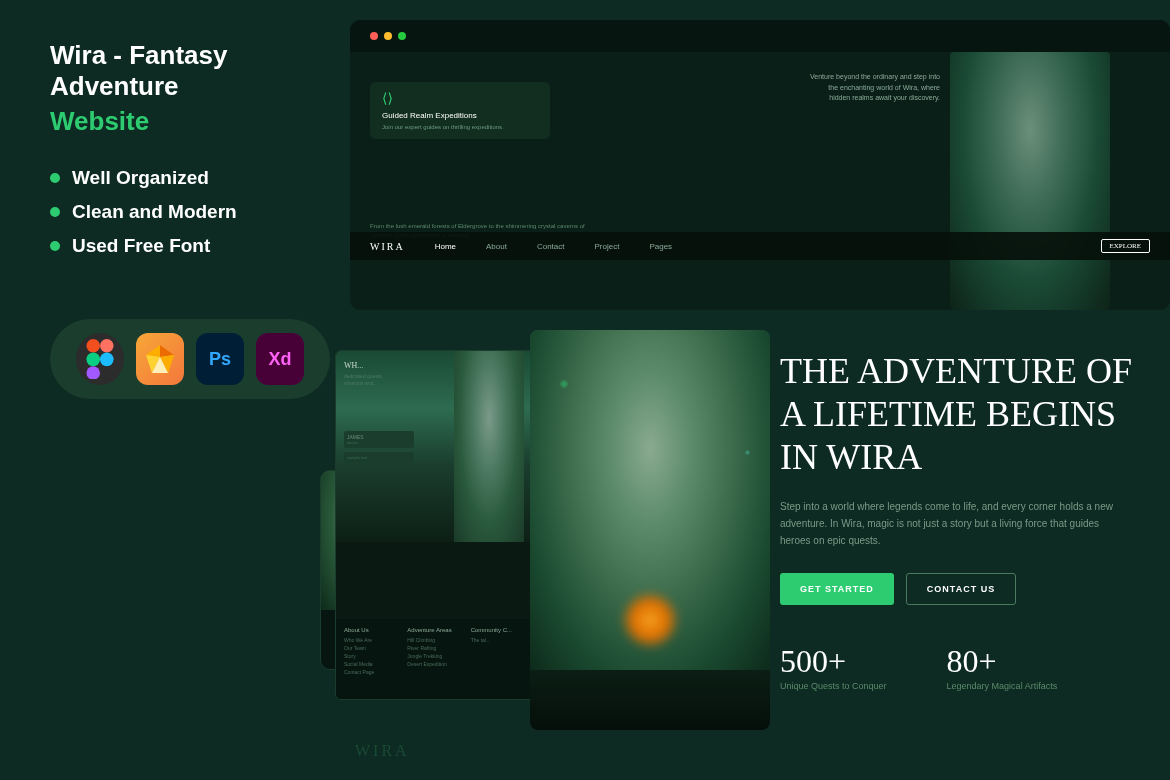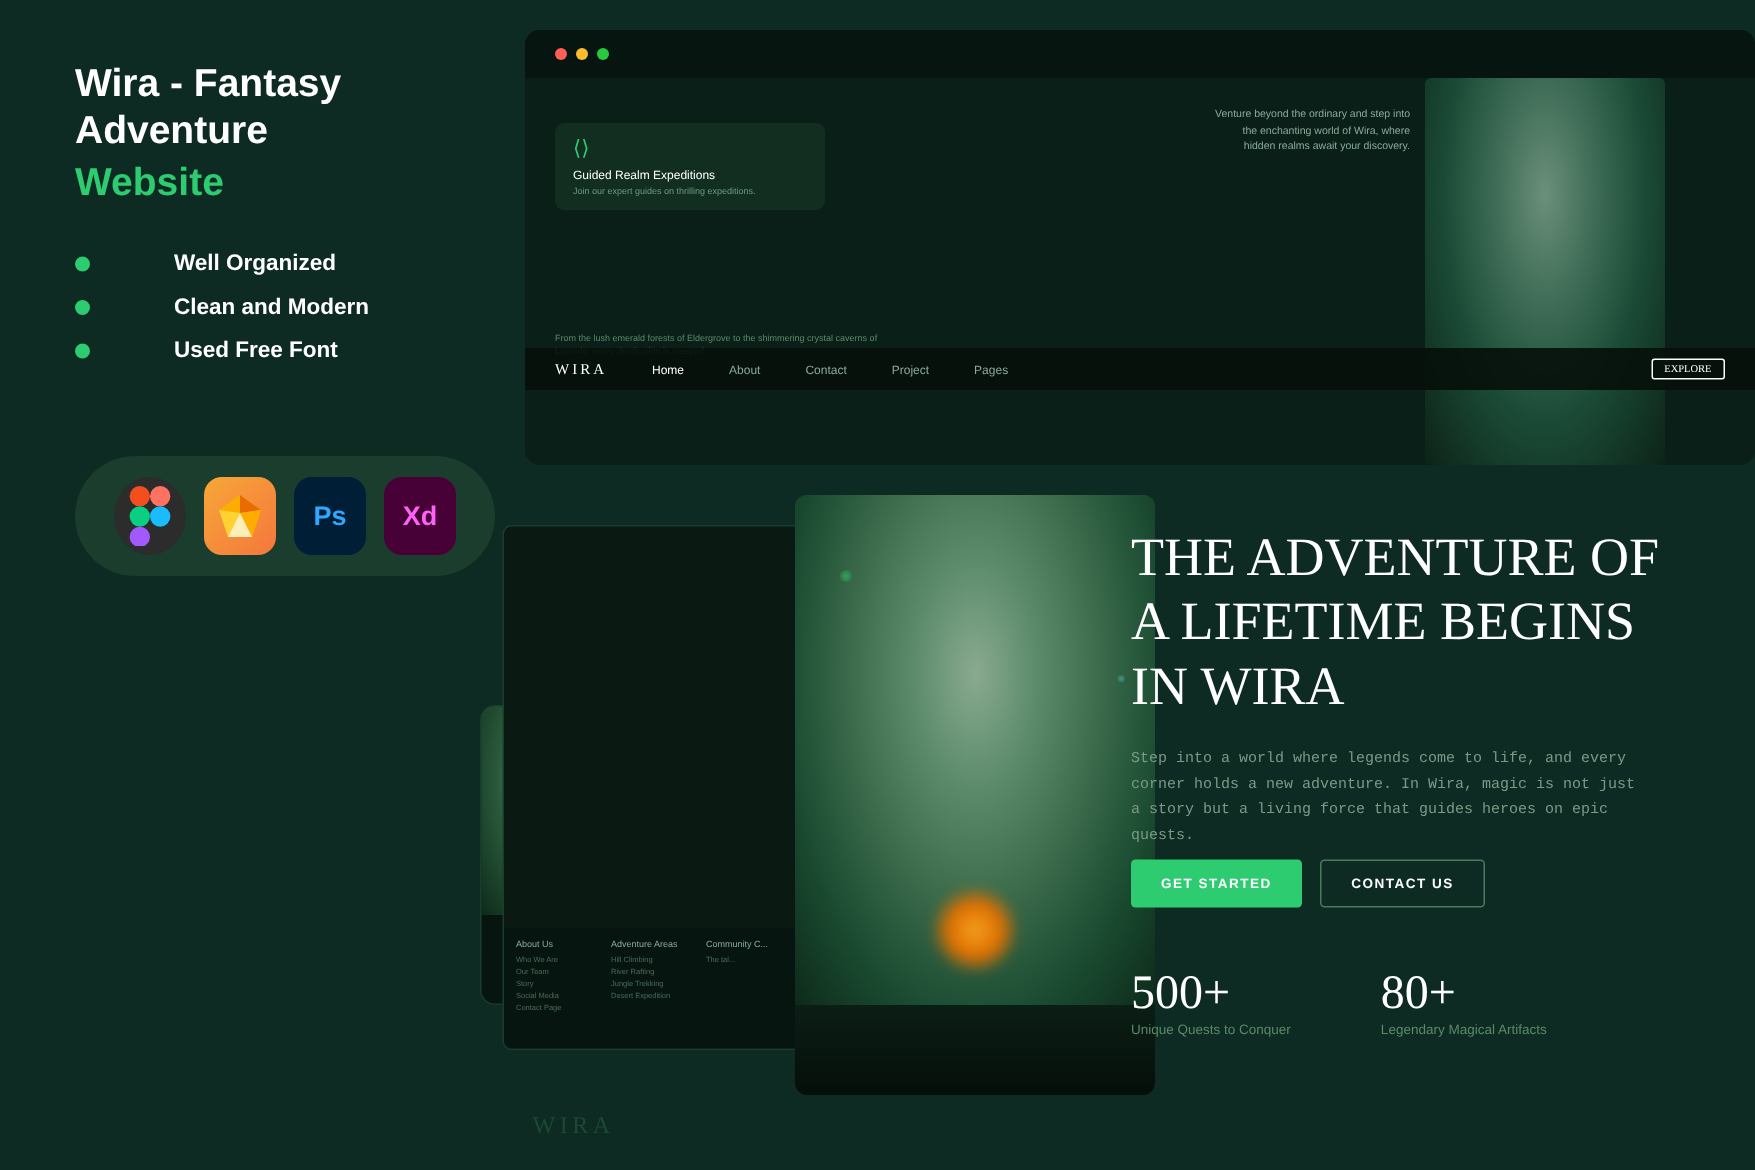--- a/index.html
+++ b/index.html
@@ -44,25 +44,24 @@
 
     .features-list {
       list-style: none;
       margin-bottom: 30px;
     }
 
     .features-list li {
       display: flex;
       align-items: center;
       color: #ffffff;
-      font-size: 15px;
+      font-size: 19px;
       font-family: Arial, sans-serif;
       font-weight: 600;
       margin-bottom: 12px;
-      gap: 44px;
     }
 
     .bullet {
       width: 10px;
       height: 10px;
       background: #2ecc71;
       border-radius: 50%;
       margin-right: 12px;
       flex-shrink: 0;
     }
@@ -345,41 +344,41 @@
 
     .center-face {
       width: 100%;
       height: 85%;
       background: radial-gradient(ellipse at 50% 35%, #8aaa90 0%, #5a8a6a 25%, #3a6a4a 50%, #1a4a30 75%, #0d2a1a 100%);
     }
 
     
     .main-text-area {
       position: absolute;
-      left: 424px;
+      left: 450px;
       top: 20px;
       width: 380px;
     }
 
     .adventure-title {
       font-family: Georgia, serif;
       font-size: 36px;
       color: #ffffff;
       line-height: 1.2;
       margin-bottom: 18px;
       font-weight: normal;
       text-transform: uppercase;
     }
 
     .adventure-desc {
       color: #7a9a88;
       font-size: 10px;
-      font-family: Liberation Mono, monospace;
+      font-family: Liberation Sans, sans-serif;
       line-height: 1.7;
-      margin-bottom: 7px;
+      margin-bottom: 24px;
       max-width: 340px;
     }
 
     .cta-buttons {
       display: flex;
       gap: 12px;
       margin-bottom: 40px;
     }
 
     .btn-primary {
@@ -550,20 +549,37 @@
 
     <div class="char-phone">
       <div class="char-phone-img">
 
         <div style="width:100%;height:70%;background:radial-gradient(ellipse at 50% 35%,#8aaa90 0%,#5a8a6a 25%,#2a5a3a 55%,#0d2a1a 100%);"></div>
         <div style="width:100%;height:30%;background:#071510;"></div>
       </div>
     </div>
 
     <div class="desktop-preview">
+      <div class="desktop-img">
+        <div class="desktop-face"></div>
+        <div style="position:absolute;left:8px;top:10px;width:60px;">
+          <div style="color:#c8d8d0;font-size:8px;font-family:Georgia;margin-bottom:3px;">WH...</div>
+          <div style="color:#4a7a60;font-size:5px;font-family:Arial;line-height:1.3;">dedicated quests, missions and...</div>
+        </div>
+
+        <div style="position:absolute;left:8px;top:80px;width:70px;">
+          <div style="background:#1a3d2e;border-radius:2px;padding:3px;margin-bottom:4px;">
+            <div style="color:#6a8a78;font-size:5px;font-family:Arial;">JAMES</div>
+            <div style="color:#3a6a50;font-size:4px;font-family:Arial;">about...</div>
+          </div>
+          <div style="background:#1a3d2e;border-radius:2px;padding:3px;margin-bottom:4px;">
+            <div style="color:#3a6a50;font-size:4px;font-family:Arial;">sample text</div>
+          </div>
+        </div>
+      </div>
       <div class="desktop-footer">
         <div class="df-col">
           <div class="df-title">About Us</div>
           <div class="df-item">Who We Are</div>
           <div class="df-item">Our Team</div>
           <div class="df-item">Story</div>
           <div class="df-item">Social Media</div>
           <div class="df-item">Contact Page</div>
         </div>
         <div class="df-col">

